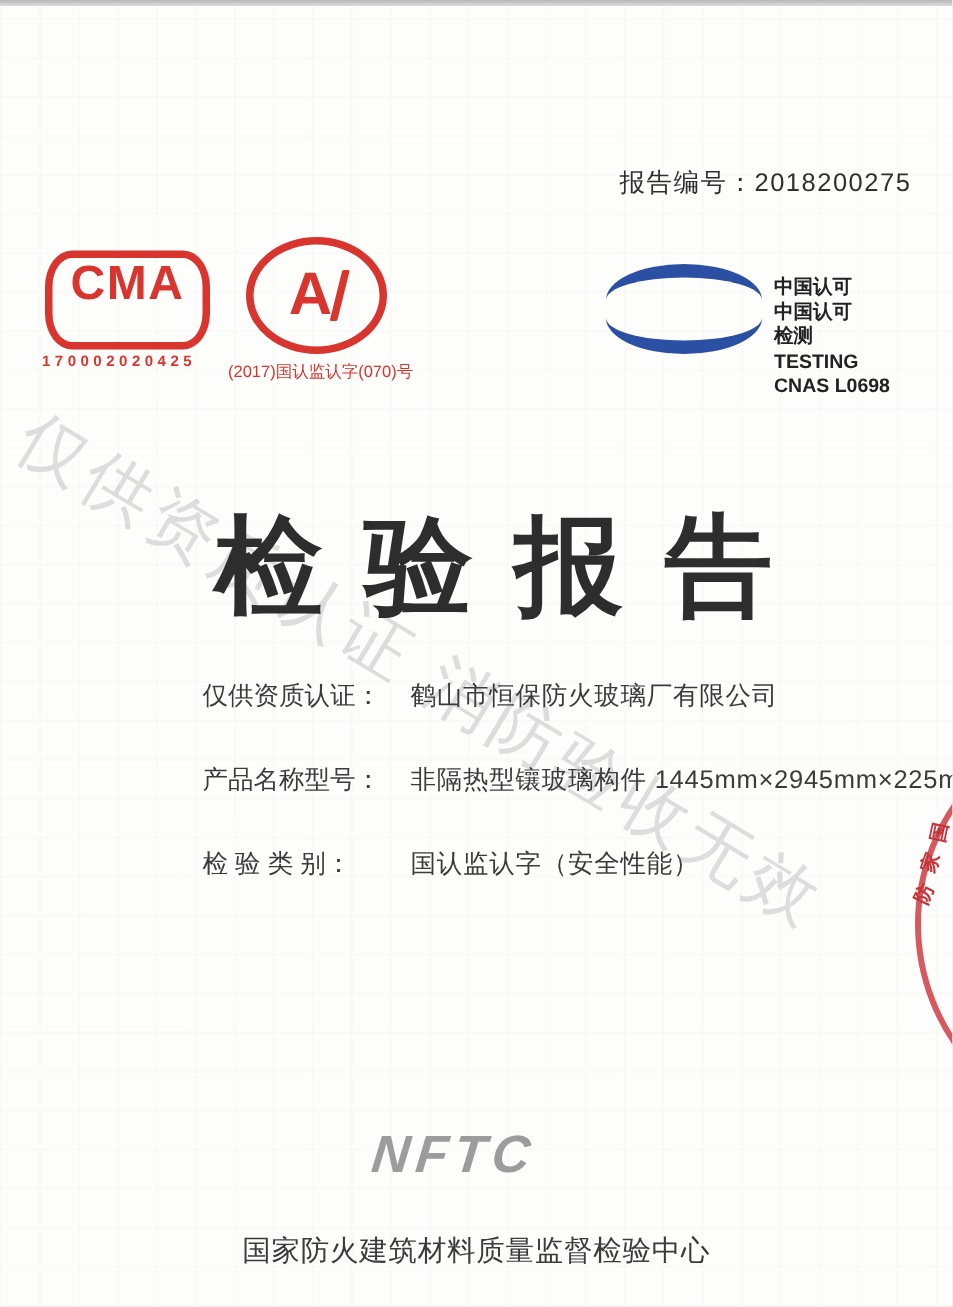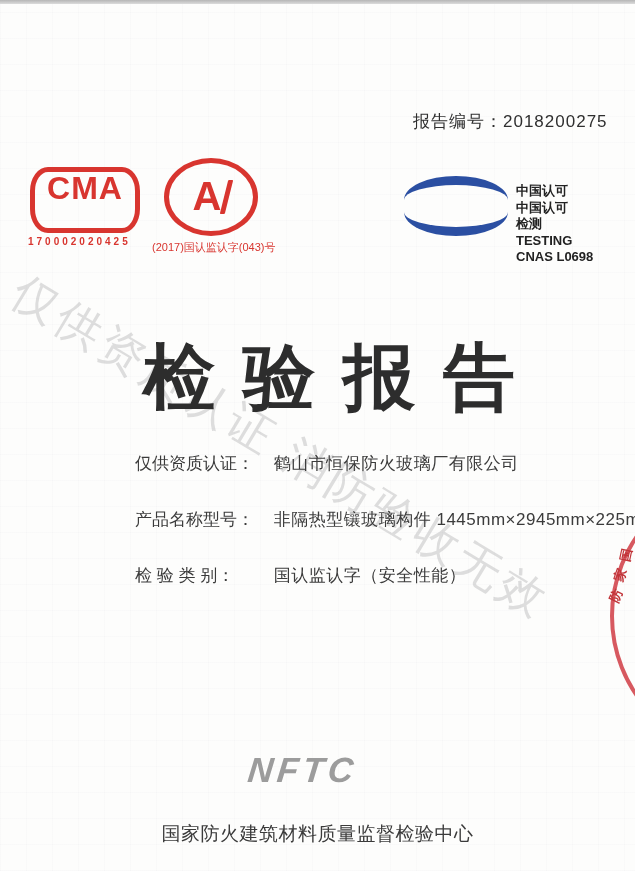--- a/index.html
+++ b/index.html
@@ -93,21 +93,21 @@
 
   <div class="cma-box">
     <span class="cma-text">CMA</span>
   </div>
   <div class="cma-number">170002020425</div>
 
   <div class="cal-ellipse">
     <span class="cal-a">A</span>
       <span class="cal-bar"></span>
   </div>
-  <div class="cal-caption">(2017)国认监认字(043)号</div>
+  <div class="cal-caption">(2017)国认监认字(070)号</div>
 
 
   <div class="cnas">
     <div class="cnas-arc top"></div>
     <div class="cnas-arc bottom"></div>
   </div>
 
   <div class="accr">
     <div>中国认可</div>
     <div>中国认可</div>

